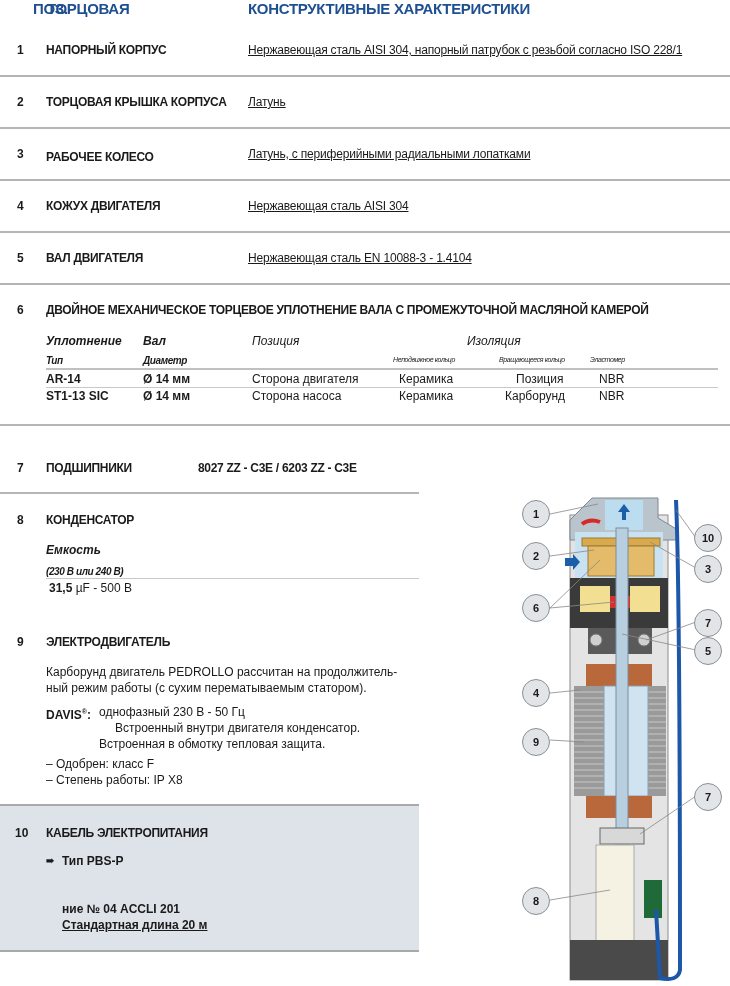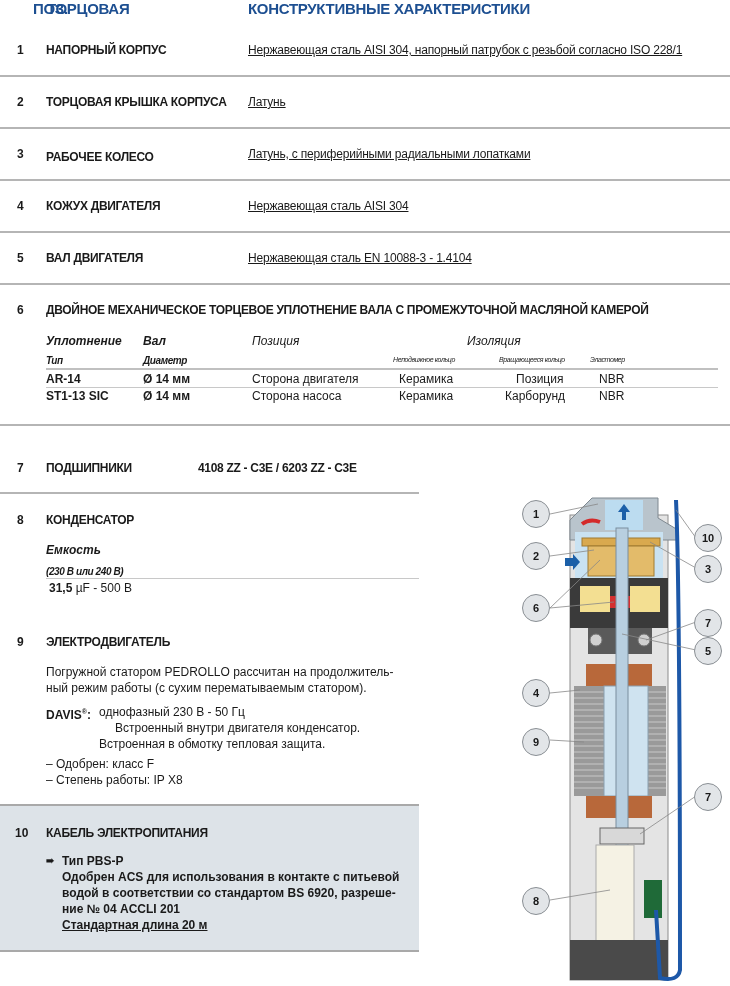--- a/index.html
+++ b/index.html
@@ -113,53 +113,51 @@
     <div class="sc" style="left:399px;top:389px">Керамика</div>
     <div class="sc" style="left:505px;top:389px">Карборунд</div>
     <div class="sc" style="left:599px;top:389px">NBR</div>
   </div>
 </div>
 <div class="sep" style="top:424px;width:730px"></div>
 
 <div>
   <div class="num" style="top:461px">7</div>
   <div class="title" style="top:461px">ПОДШИПНИКИ</div>
-  <div class="title" style="left:198px;top:461px">4108 ZZ - C3E / 6203 ZZ - C3E</div>
+  <div class="title" style="left:198px;top:461px">8027 ZZ - C3E / 6203 ZZ - C3E</div>
 </div>
 <div class="sep" style="top:492px;width:419px"></div>
 
 <div>
   <div class="num" style="top:513px">8</div>
   <div class="title" style="top:513px">КОНДЕНСАТОР</div>
   <div class="sh b" style="left:46px;top:543px">Емкость</div>
   <div class="ss" style="left:46px;top:566px">(230 В или 240 В)</div>
   <div class="tline" style="left:46px;top:578px;width:373px"></div>
   <div class="sc" style="left:49px;top:581px"><b>31,5</b><span> µF - 500 В</span></div>
 </div>
 
 <div>
   <div class="num" style="top:635px">9</div>
   <div class="title" style="top:635px">ЭЛЕКТРОДВИГАТЕЛЬ</div>
-  <div class="body-text" style="top:664px">Погружной статором PEDROLLO рассчитан на продолжитель-</div>
+  <div class="body-text" style="top:664px">Карборунд двигатель PEDROLLO рассчитан на продолжитель-</div>
   <div class="body-text" style="top:680px">ный режим работы (с сухим перематываемым статором).</div>
   <div class="body-text" style="top:704px;font-weight:bold"><span>DAVIS</span><sup style="font-size:7px">®</sup><span>:</span></div>
   <div class="body-text" style="left:99px;top:704px">однофазный 230 В - 50 Гц</div>
   <div class="body-text" style="left:115px;top:720px">Встроенный внутри двигателя конденсатор.</div>
   <div class="body-text" style="left:99px;top:736px">Встроенная в обмотку тепловая защита.</div>
   <div class="body-text" style="top:756px">– Одобрен: класс F</div>
   <div class="body-text" style="top:772px">– Степень работы: IP X8</div>
 </div>
 
 <div class="panel10">
   <div class="num n10" style="top:20px">10</div>
   <div class="title" style="top:20px">КАБЕЛЬ ЭЛЕКТРОПИТАНИЯ</div>
   <div class="p10line" style="left:46px;top:47px;font-size:10px">➠</div>
   <div class="p10line" style="top:47px">Тип PBS-P</div>
-  <div class="p10line" style="top:63px">Одобрен ACS для использования в контакте с питьевой</div>
-  <div class="p10line" style="top:79px">водой в соответствии со стандартом BS 6920, разреше-</div>
   <div class="p10line" style="top:95px">ние № 04 ACCLI 201</div>
   <div class="p10line" style="top:111px;text-decoration:underline">Стандартная длина 20 м</div>
 </div>
 
 <svg style="position:absolute;left:510px;top:490px" width="220" height="496" viewBox="0 0 220 496">
 
   <rect x="60" y="25" width="98" height="465" fill="#e4e4e4" stroke="#8c8c8c" stroke-width="1"></rect>
 
   <path d="M82 8 L148 8 L148 28 L168 40 L168 50 L60 50 L60 30 Z" fill="#b9c4cc" stroke="#7e8890"></path>
   <rect x="95" y="10" width="38" height="30" fill="#bcdcf0"></rect>

